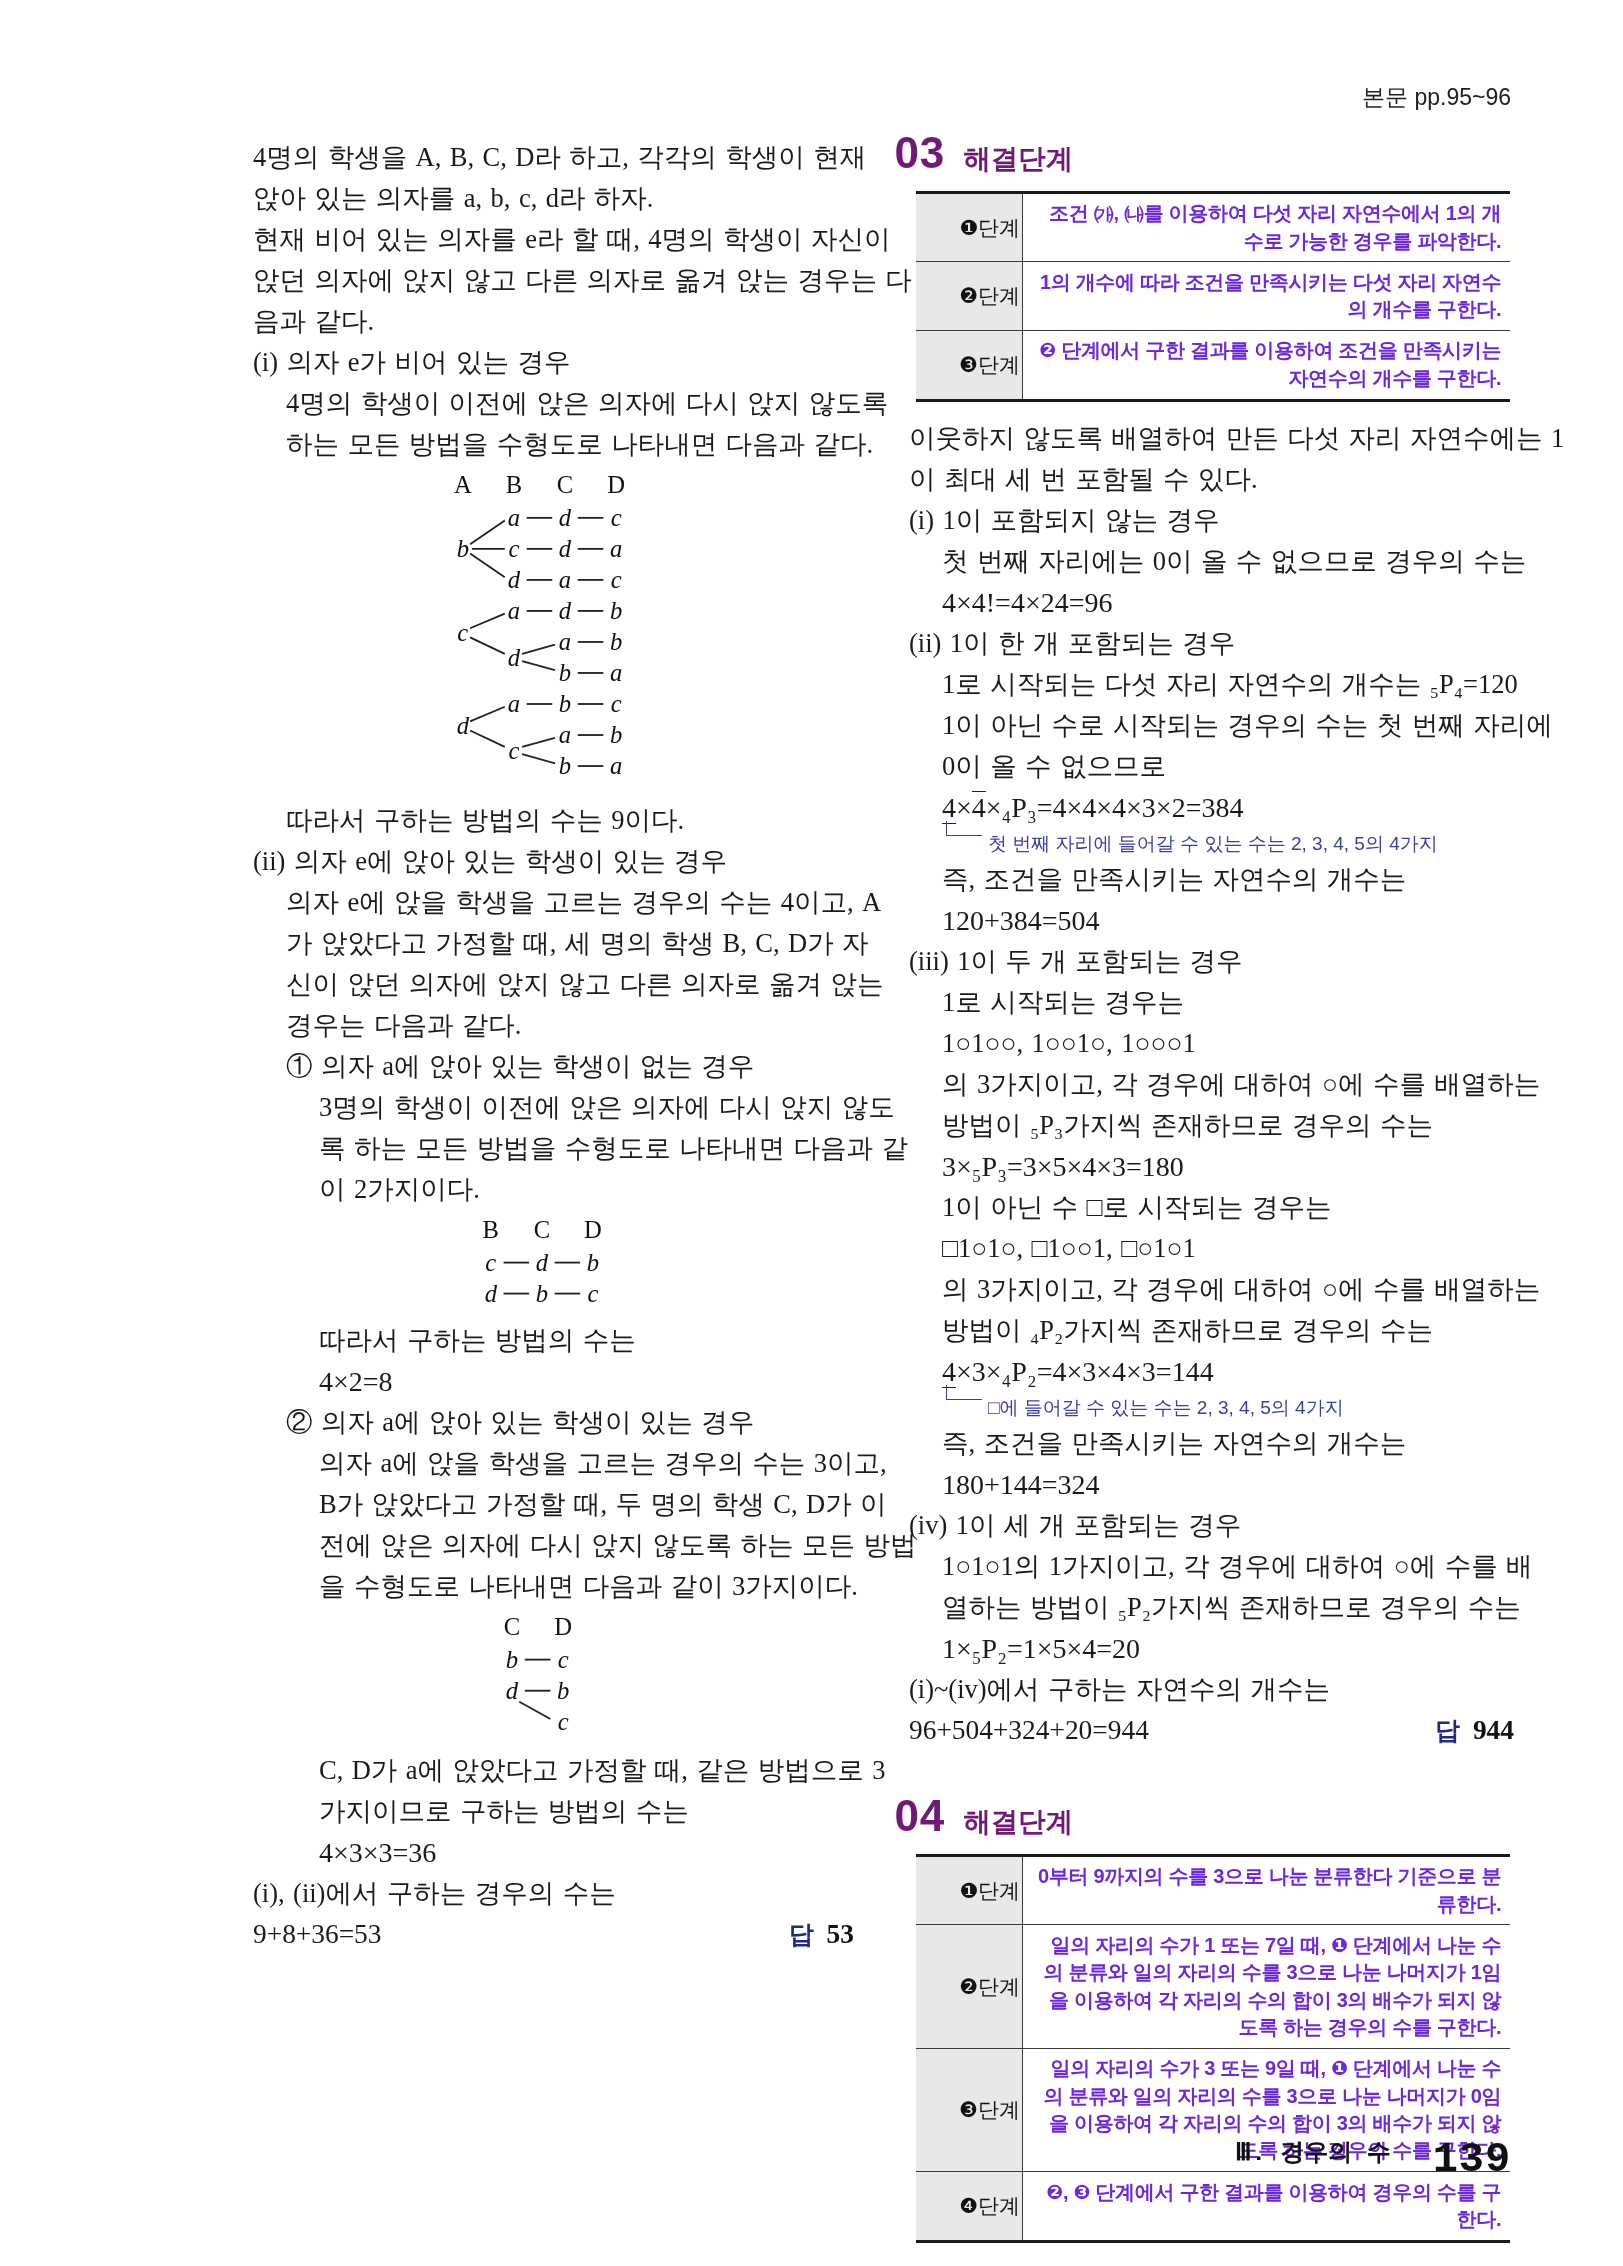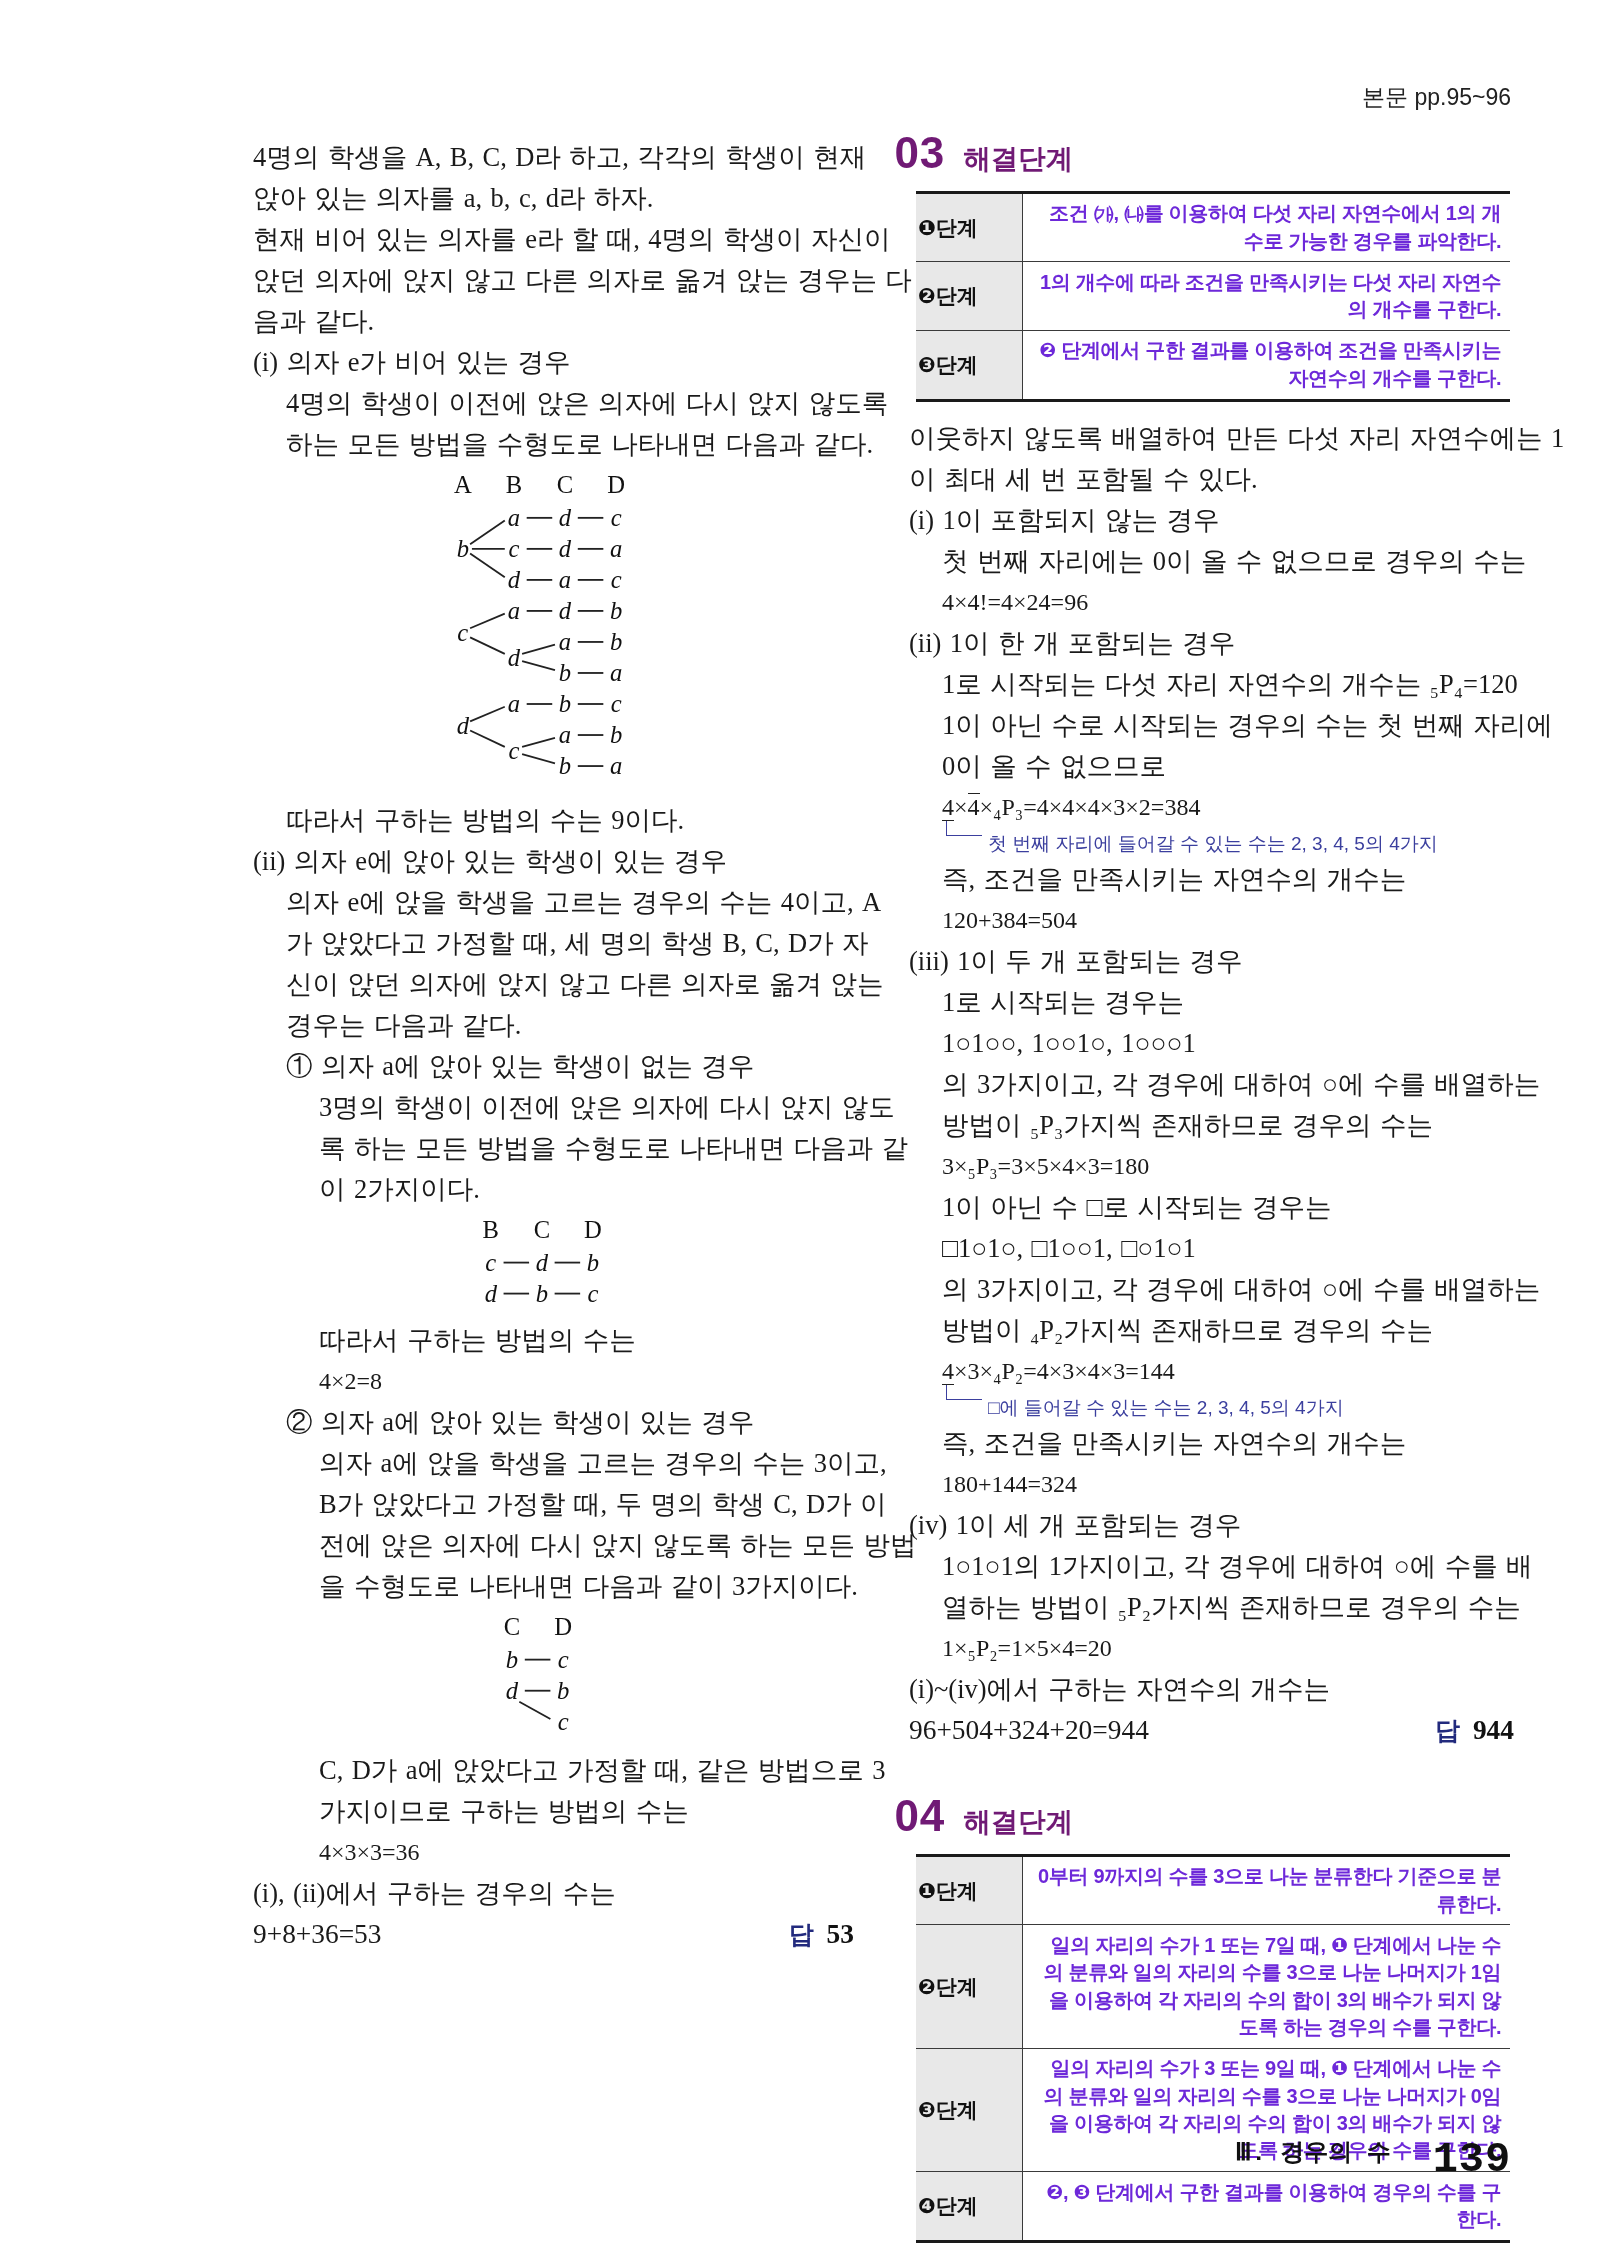--- a/index.html
+++ b/index.html
@@ -5,40 +5,40 @@
   html,body{margin:0;padding:0;background:#ffffff;}
   .page{position:relative;width:1624px;height:2266px;background:#ffffff;overflow:hidden;
         font-family:"Liberation Serif","DejaVu Serif",serif;color:#1a1a1a;}
   .page-ref{position:absolute;top:82px;right:113px;font-family:"Liberation Sans","DejaVu Sans",sans-serif;
         font-size:23px;color:#222222;}
   .col-left{position:absolute;left:253px;top:137px;width:601px;}
   .col-right{position:absolute;left:909px;top:128px;width:605px;}
   .ln{font-size:26.5px;line-height:41px;white-space:nowrap;word-spacing:1.8px;}
   .in1{padding-left:33px;}
   .in2{padding-left:66px;}
-  .fx{font-size:24px;line-height:41px;padding-left:33px;white-space:nowrap;}
+  .fx{font-size:28px;line-height:41px;padding-left:33px;white-space:nowrap;}
   .fx0{font-size:27.4px;line-height:41px;white-space:nowrap;}
   .ans-row{display:flex;justify-content:space-between;align-items:baseline;}
   .ans{display:flex;align-items:baseline;gap:12.8px;}
   .ans-label{font-family:"Liberation Sans","DejaVu Sans",sans-serif;font-weight:bold;font-size:25px;color:#222a7d;}
   .ans-value{font-weight:bold;font-size:27.4px;color:#111111;}
   .tree{margin:5.5px 0;}
   .tree svg text{font-size:27px;font-family:"Liberation Serif","DejaVu Serif",serif;fill:#111111;text-anchor:middle;}
   .tree svg text.nd{font-style:italic;}
   .tree svg line{stroke:#222222;stroke-width:2;}
   .prob-head{display:flex;align-items:baseline;gap:18.3px;margin-left:-14.6px;
         font-family:"Liberation Sans","DejaVu Sans",sans-serif;color:#701a75;}
   .prob-num{font-weight:bold;font-size:44px;letter-spacing:0.9px;}
   .prob-title{font-weight:bold;font-size:27.4px;}
   table.steps{border-collapse:collapse;width:594px;margin:12.8px 0 16.4px 7.3px;
         border-top:3.7px solid #1a1a1a;border-bottom:3.7px solid #1a1a1a;
         font-family:"Liberation Sans","DejaVu Sans",sans-serif;}
   table.steps td{border-bottom:1.8px solid #3a3a3a;vertical-align:middle;}
   table.steps tr:last-child td{border-bottom:none;}
-  td.step{width:102px;background:#e8e8e8;text-align:left;font-weight:bold;font-size:21px;
+  td.step{width:102px;background:#e8e8e8;text-align:right;font-weight:normal;font-size:21px;
         border-right:1.8px solid #3a3a3a;padding:7.3px 1.8px;color:#111;white-space:nowrap;}
   td.desc{font-size:20px;font-weight:bold;line-height:27.4px;padding:6.4px 9.1px;color:#6d28d9;
         word-break:break-all;letter-spacing:-0.3px;text-align:right;}
   .ann{position:relative;color:#3b3f9e;font-family:"Liberation Sans","DejaVu Sans",sans-serif;
         font-size:19px;height:31px;line-height:31px;white-space:nowrap;}
   .ann-top{margin-left:71px;padding-left:42px;}
   .ann-top::before{content:"";position:absolute;left:0;top:13.7px;width:35px;height:14.6px;
         border-left:1.8px solid #3b3f9e;border-top:1.8px solid #3b3f9e;}
   .ann-bot{margin-left:37px;padding-left:42px;}
   .ann-bot::before{content:"";position:absolute;left:0;top:-7.3px;width:35px;height:14.6px;

